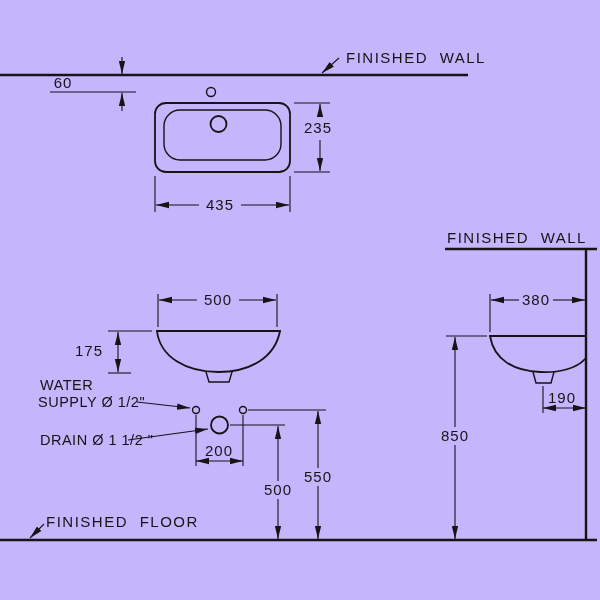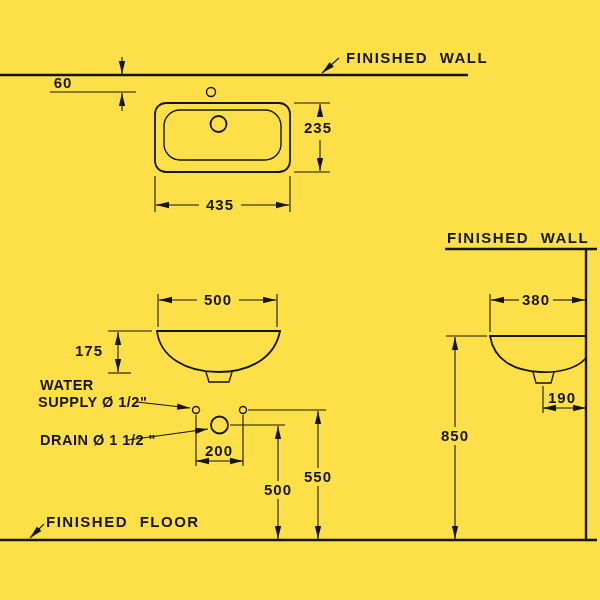--- a/index.html
+++ b/index.html
@@ -1,16 +1,16 @@
 <!DOCTYPE html>
 <html><head>
 <meta charset="utf-8">
 <style>
   html,body{margin:0;padding:0;background:#ffffff;}
-  #stage{width:600px;height:600px;background:#fde047;position:relative;overflow:hidden;font-weight:bold;}
+  #stage{width:600px;height:600px;background:#c4b5fd;position:relative;overflow:hidden;}
   svg{display:block;}
   .obj{stroke:#151515;stroke-width:1.8;fill:none;stroke-linecap:round;}
   .thin{stroke-width:1.4;}
   .dim{stroke:#151515;stroke-width:1.1;fill:none;}
   .heavy{stroke:#151515;stroke-width:2.4;fill:none;}
   text{fill:#151515;font-family:"Liberation Sans",sans-serif;}
   .lbl{font-size:15px;letter-spacing:1.5px;word-spacing:6px;}
   .lbl2{font-size:14.5px;letter-spacing:.5px;}
   .num{font-size:15px;letter-spacing:1px;}
   .mid{text-anchor:middle;}

